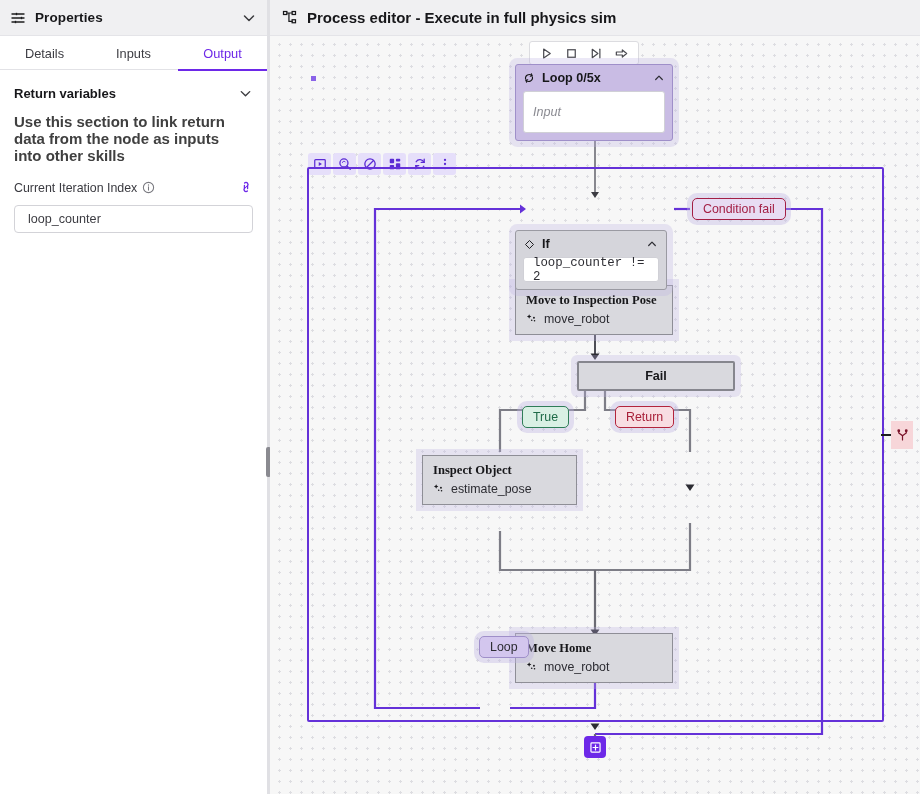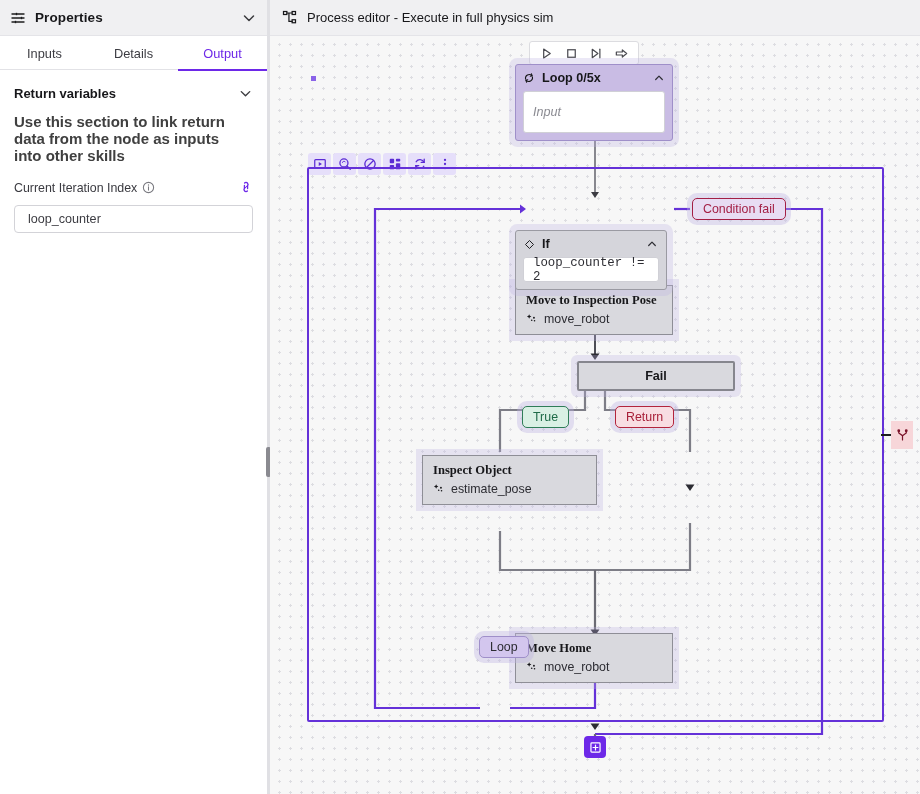--- a/index.html
+++ b/index.html
@@ -57,21 +57,21 @@
   .divider { width: 3px; height: 794px; background: #e0e0e4; position: relative; flex: 0 0 3px; cursor: col-resize; }
   .divider .grip { position: absolute; left: -1px; top: 447px; width: 5px; height: 30px; background: #8a8a90; border-radius: 2px; }
 
   
   .editor { flex: 1; position: relative; height: 794px; }
   .editor-header {
     height: 36px; background: #f0f0f2; display: flex; align-items: center; padding: 0 12px;
     border-bottom: 1px solid #e4e4e8;
   }
   .editor-header .eh-icon { width: 15px; height: 15px; margin-right: 10px; color: #17171a; }
-  .editor-title { font-size: 13px; font-weight: 400; color: #17171a; }
+  .editor-title { font-size: 15px; font-weight: 700; color: #17171a; }
 
   .canvas {
     position: absolute; left: 0; top: 36px; right: 0; bottom: 0;
     background-color: #f7f7f7;
     background-image: radial-gradient(#dddde1 1.1px, transparent 1.2px);
     background-size: 11px 11px;
     background-position: 4px 3px;
     overflow: hidden;
   }
 
@@ -205,22 +205,22 @@
       </span>
       <span class="panel-title">Properties</span>
       <span class="panel-chevron">
         <svg viewBox="0 0 16 16" fill="none" stroke="currentColor" stroke-width="1.5" stroke-linecap="round" stroke-linejoin="round">
             <path d="M3.5 6l4.5 4.5L12.5 6"></path>
           </svg>
       </span>
     </div>
 
     <div class="tabs">
+      <div class="tab">Details</div>
       <div class="tab">Inputs</div>
-      <div class="tab">Details</div>
       <div class="tab active">Output</div>
     </div>
 
     <div class="section-row">
       <span class="section-title">Return variables</span>
       <span class="section-chevron">
         <svg viewBox="0 0 16 16" fill="none" stroke="currentColor" stroke-width="1.5" stroke-linecap="round" stroke-linejoin="round">
             <path d="M3.5 6l4.5 4.5L12.5 6"></path>
           </svg>
       </span>
@@ -462,21 +462,21 @@
         </div>
       </div>
 
       <div class="abs badge badge-true badge-halo" style="left:252px;top:370px;">
         <span>True</span>
       </div>
       <div class="abs badge badge-false badge-halo" style="left:345px;top:370px;">
         <span>Return</span>
       </div>
 
-      <div class="abs node node-shadow skill-node" style="left:152px;top:419px;width:175px;">
+      <div class="abs node node-shadow skill-node" style="left:152px;top:419px;width:155px;">
         <div class="skill-title">Inspect Object</div>
         <div class="skill-sub">
           <span>
             <svg viewBox="0 0 16 16" fill="currentColor">
                 <path d="M4.2 1.6l.9 2.1 2.1.9-2.1.9-.9 2.1-.9-2.1L1.2 4.6l2.1-.9z"></path>
                 <circle cx="10.6" cy="6.4" r="1.25"></circle>
                 <circle cx="7.6" cy="9.6" r="1.05"></circle>
                 <circle cx="11.4" cy="10.4" r="1.05"></circle>
               </svg>
           </span>

